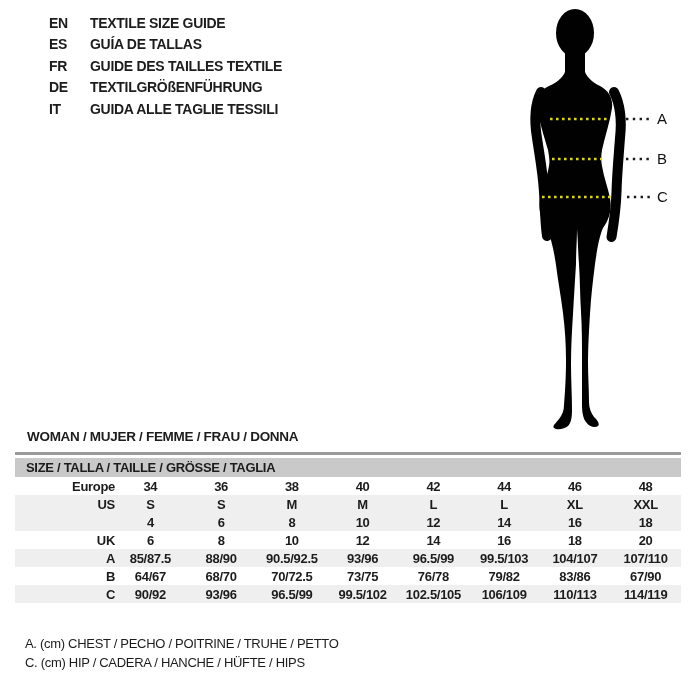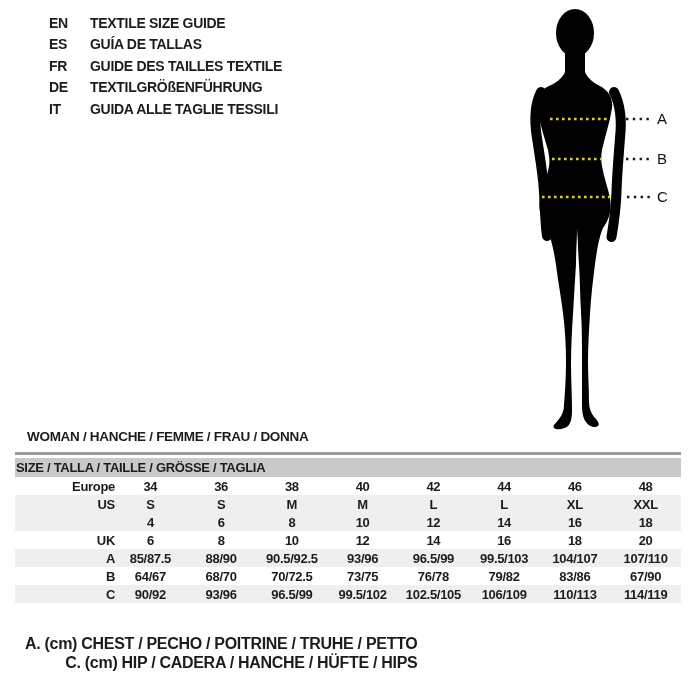--- a/index.html
+++ b/index.html
@@ -18,34 +18,34 @@
   
   .figure-svg{position:absolute;left:480px;top:0;}
   .measure-label{font-family:"Liberation Sans",sans-serif;font-size:15px;fill:#111;}
   
   .section-heading{position:absolute;left:27px;top:429px;font-size:13.5px;font-weight:700;letter-spacing:-0.3px;}
   
   .size-table{position:absolute;left:15px;top:452px;width:666px;}
   .table-top-rule{height:3px;background:var(--rule-color,#9a9a9a);margin-bottom:3px;}
   .thead{
     height:19px;line-height:19px;background:var(--header-bg,#c9c9c9);
-    font-size:13px;font-weight:700;letter-spacing:-0.3px;padding-left:1px;
+    font-size:13px;font-weight:700;letter-spacing:-0.3px;padding-left:11px;
     box-sizing:border-box;
   }
   .trow{
     display:grid;grid-template-columns:100px repeat(8,1fr);
     height:18px;align-items:center;
   }
   .trow.stripe{background:var(--stripe-bg,#efefef);}
   .c{font-size:13px;font-weight:700;letter-spacing:-0.3px;white-space:nowrap;}
   .c.l{padding-left:12px;text-align:right;}
   .c.v{text-align:center;}
   
   .legend{position:absolute;left:25px;top:634px;}
-  .legend-line{height:19.3px;line-height:19.3px;font-size:16px;font-weight:700;letter-spacing:-0.3px;text-align:right;}
+  .legend-line{height:19.3px;line-height:19.3px;font-size:13px;font-weight:400;letter-spacing:-0.3px;}
 </style>
 </head>
 <body>
 
 <div class="lang-block">
   <div class="lang-row">
     <span class="lang-code">EN</span>
     <span class="lang-label">TEXTILE SIZE GUIDE</span>
   </div>
   <div class="lang-row">
@@ -105,21 +105,21 @@
     <path stroke-width="2.6" stroke-dasharray="2.4 4.4" d="M147,197 H170" stroke="#1a1a1a"></path>
   </g>
 
   <g>
     <text class="measure-label" x="177" y="124">A</text>
     <text class="measure-label" x="177" y="164">B</text>
     <text class="measure-label" x="177" y="202">C</text>
   </g>
 </svg>
 
-<div class="section-heading">WOMAN / HANCHE / FEMME / FRAU / DONNA</div>
+<div class="section-heading">WOMAN / MUJER / FEMME / FRAU / DONNA</div>
 
 <div class="size-table">
   <div class="table-top-rule"></div>
   <div class="thead">SIZE / TALLA / TAILLE / GRÖSSE / TAGLIA</div>
 
   <div class="trow">
     <div class="c l">Europe</div>
     <div class="c v">34</div>
     <div class="c v">36</div>
     <div class="c v">38</div>

